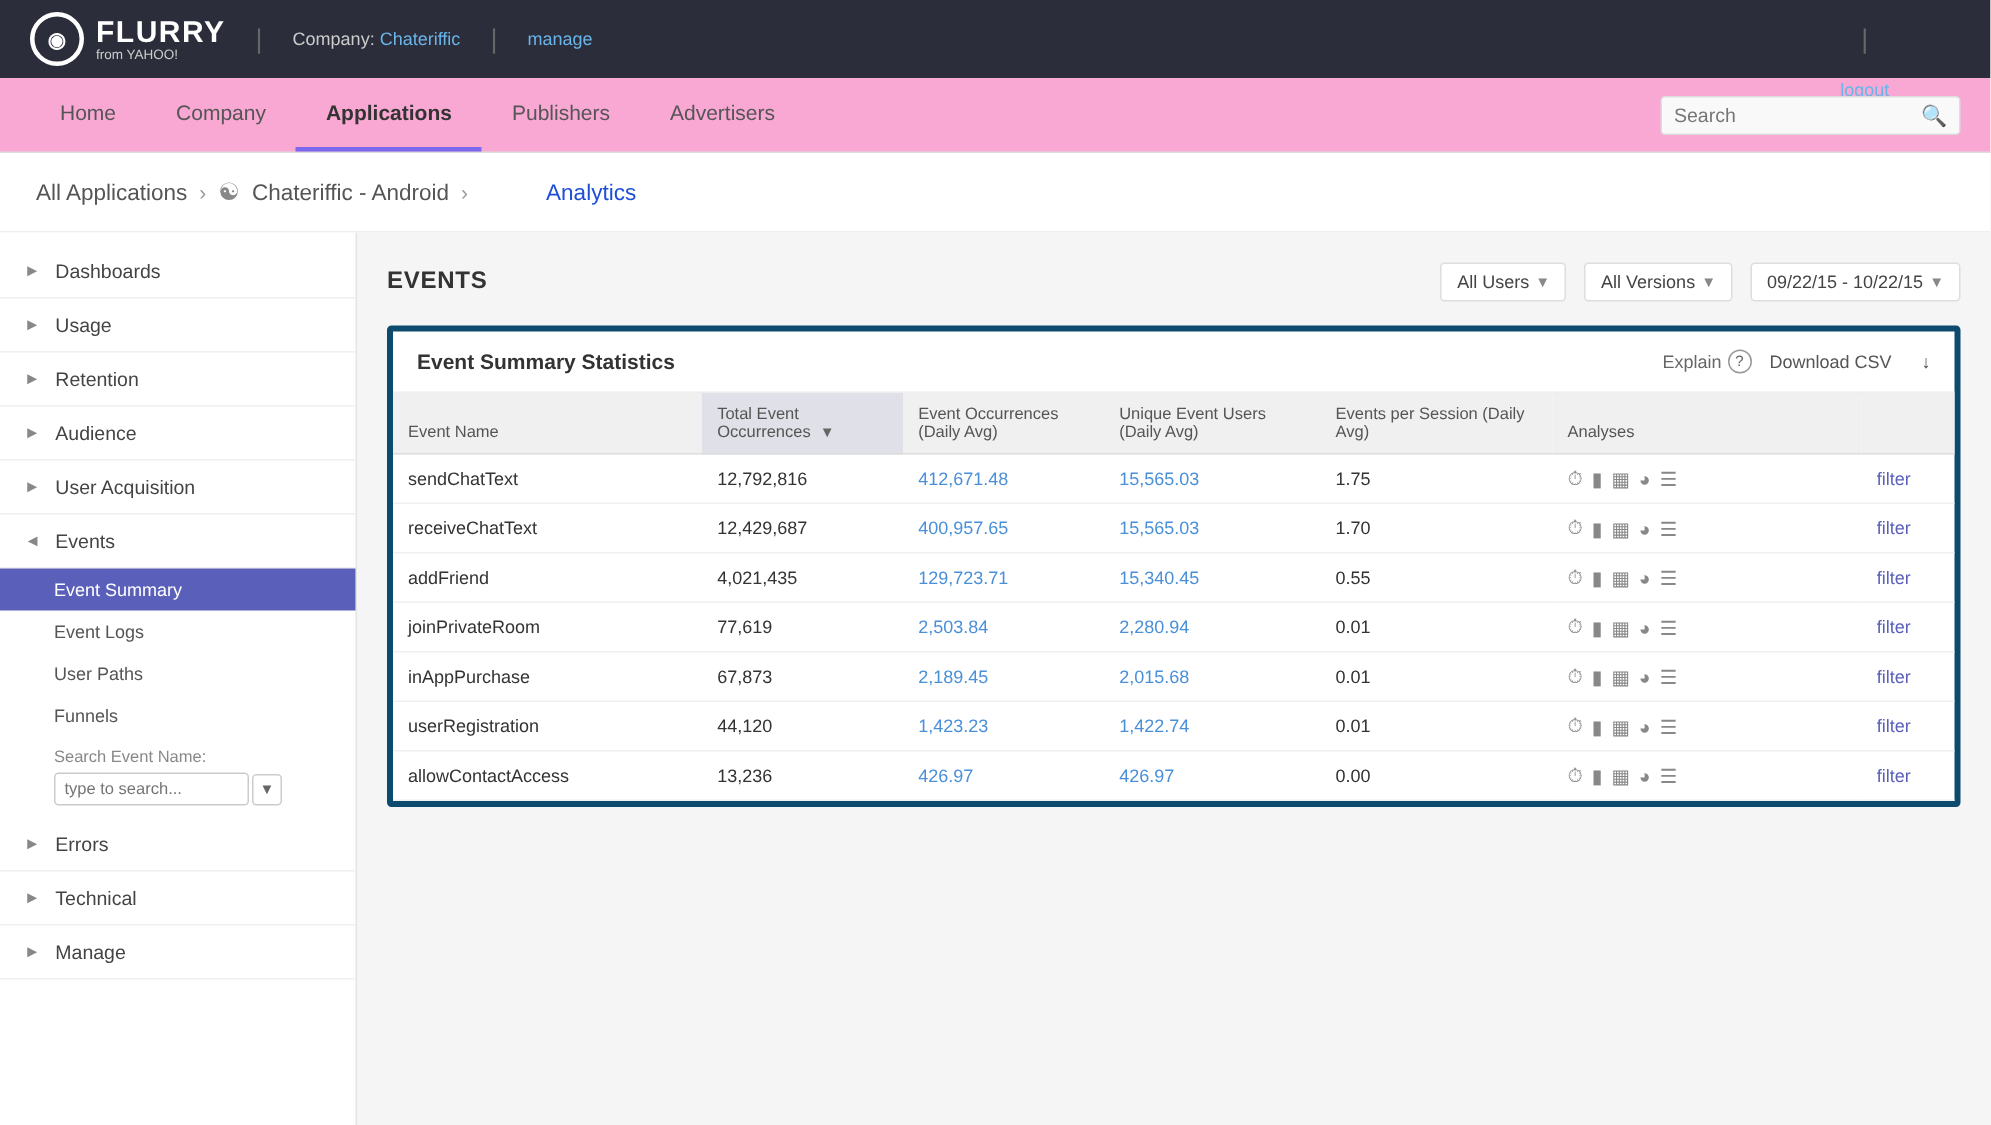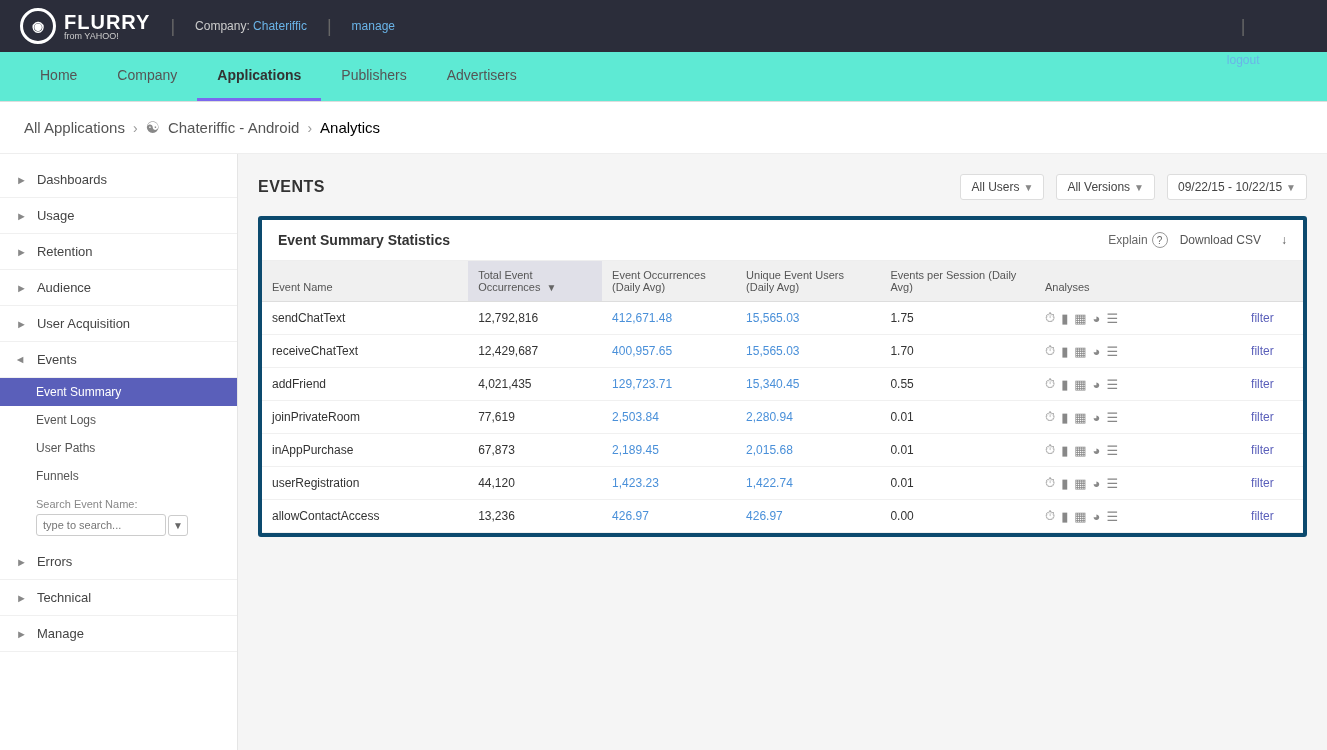--- a/index.html
+++ b/index.html
@@ -29,21 +29,21 @@
     .top-bar-divider { color: #666; font-size: 18px; }
     .company-info { font-size: 12px; color: #ccc; }
     .company-info span.company-name { color: #6ab4e8; }
     .manage-link { color: #6ab4e8; font-size: 12px; text-decoration: none; cursor: pointer; }
     .top-bar-right { display: flex; align-items: center; gap: 16px; font-size: 12px; flex-direction: column; }
     .user-email { color: #6ab4e8; }
     .logout-link { color: #6ab4e8; cursor: pointer; }
 
     
     .sec-nav {
-      background: #5eead4;
+      background: #f9a8d4;
       border-bottom: 1px solid #ddd;
       height: 50px;
       display: flex;
       align-items: center;
       padding: 0 20px;
       justify-content: space-between;
     }
     .sec-nav-links { display: flex; align-items: center; gap: 0; height: 100%; }
     .nav-item {
       padding: 0 20px;
@@ -75,21 +75,21 @@
       background: #fff;
       display: flex;
       align-items: center;
       gap: 8px;
       font-size: 15px;
       border-bottom: 1px solid #eee;
     }
     .breadcrumb-link { color: #555; cursor: pointer; }
     .breadcrumb-sep { color: #999; font-size: 14px; }
     .breadcrumb-android-icon { color: #888; font-size: 16px; }
-    .breadcrumb-current { color: #000000; font-weight: normal; }
+    .breadcrumb-current { color: #1d4ed8; font-weight: normal; margin-left: 44px; }
 
     
     .main-layout { display: flex; min-height: calc(750px - 52px - 50px - 50px); }
 
     
     .sidebar {
       width: 238px;
       background: #fff;
       border-right: 1px solid #e5e5e5;
       padding: 8px 0;
@@ -248,20 +248,24 @@
   </div>
 </div>
 
 <div class="sec-nav">
   <div class="sec-nav-links">
     <a class="nav-item">Home</a>
     <a class="nav-item">Company</a>
     <a class="nav-item active">Applications</a>
     <a class="nav-item">Publishers</a>
     <a class="nav-item">Advertisers</a>
+  </div>
+  <div class="search-box">
+    <input type="text" placeholder="Search" style="">
+    <span class="search-icon-char">🔍</span>
   </div>
 </div>
 
 <div class="breadcrumb">
   <a class="breadcrumb-link">All Applications</a>
   <span class="breadcrumb-sep">›</span>
   <span class="breadcrumb-android-icon">☯</span>
   <a class="breadcrumb-link">Chateriffic - Android</a>
   <span class="breadcrumb-sep">›</span>
   <span class="breadcrumb-current">Analytics</span>

